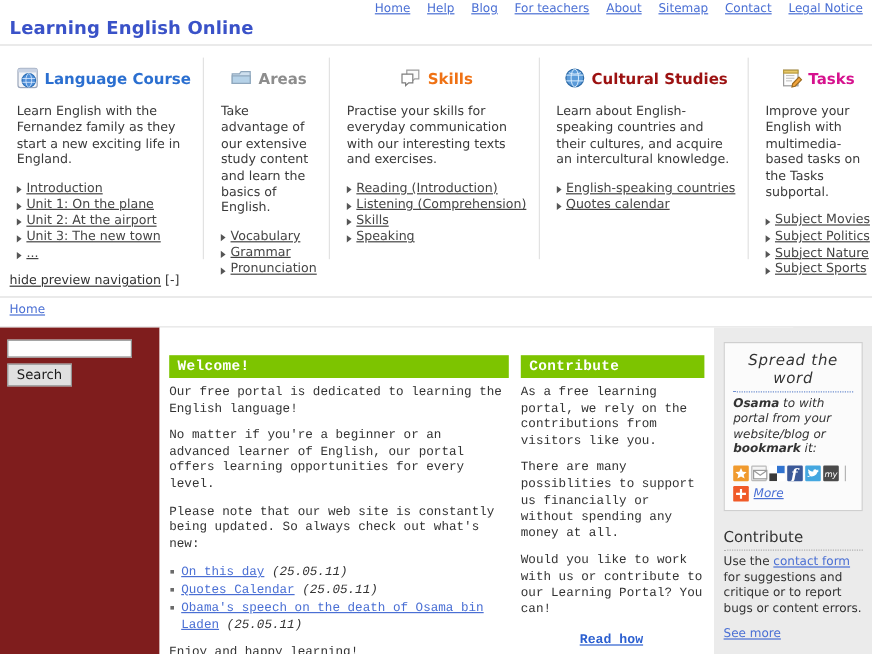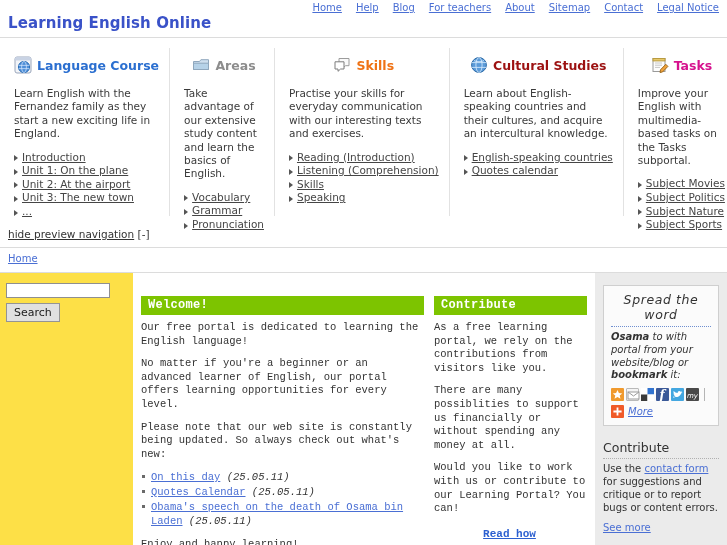--- a/index.html
+++ b/index.html
@@ -136,21 +136,21 @@
   .bodywrap {
     position: absolute;
     top: 273px; left: 0;
     width: 727px; height: 272px;
   }
 
   .left-rail {
     position: absolute;
     top: 0; left: 0;
     width: 133px; height: 272px;
-    background: #fde047;
+    background: #7f1d1d;
     padding: 10px 8px 0 6px;
   }
   .search-input {
     width: 104px; height: 15px;
     border: 1px solid #8f8f8f;
     background: #fff;
     font-size: 10px;
     padding: 0 3px;
     display: block;
   }

